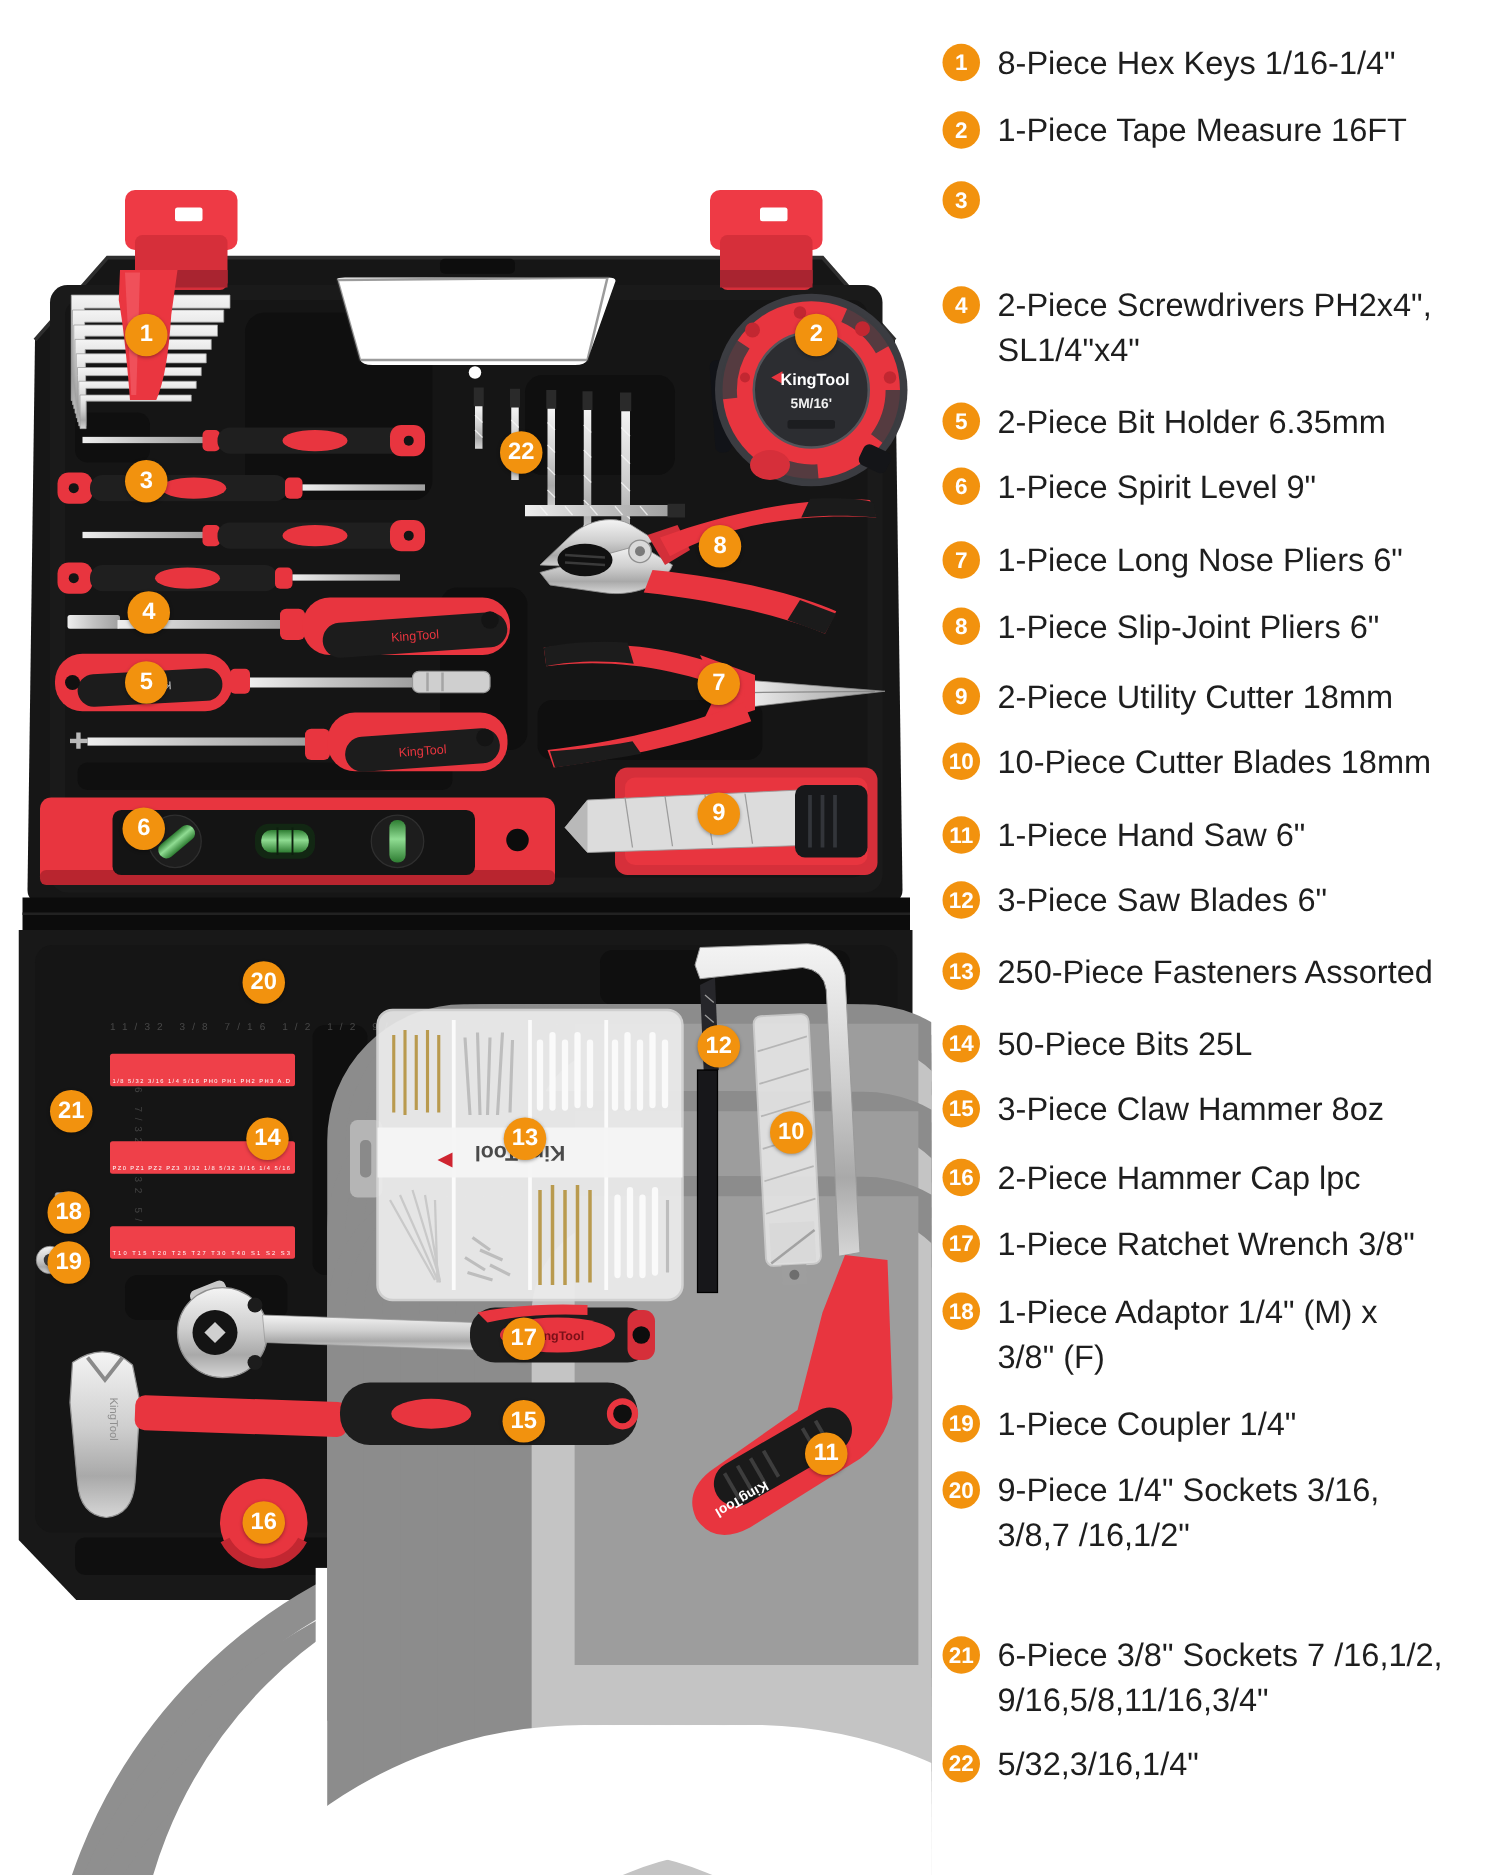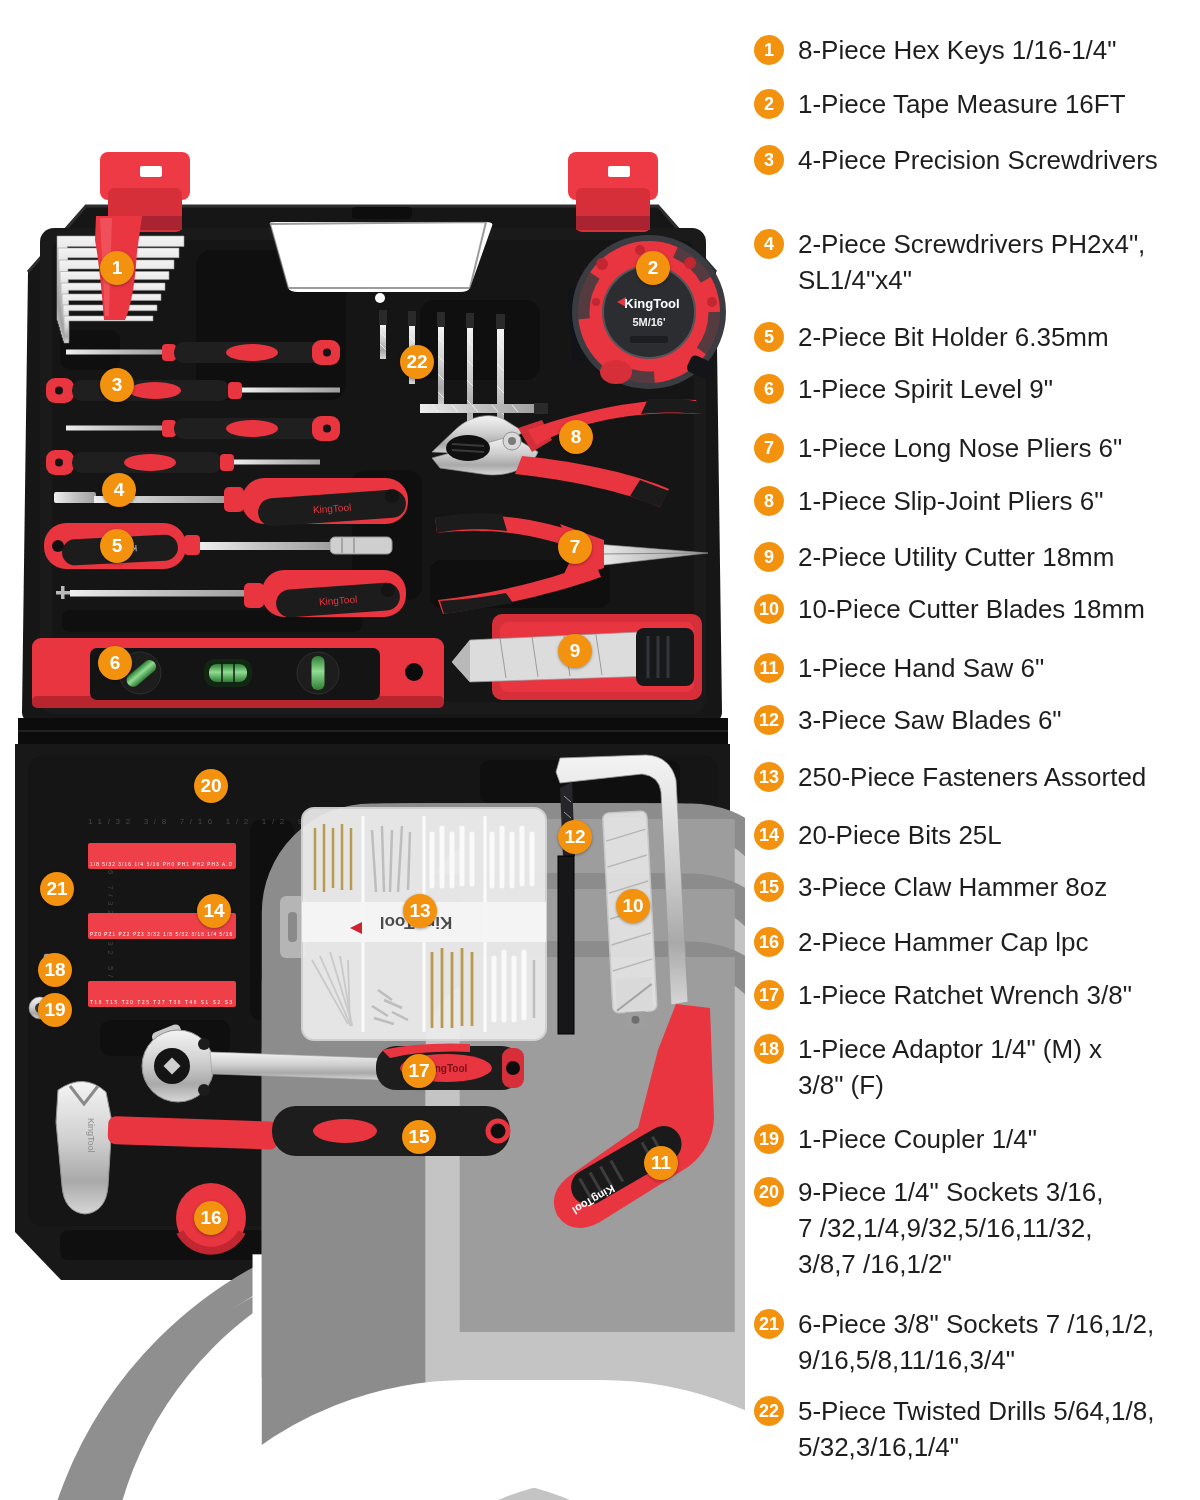--- a/index.html
+++ b/index.html
@@ -585,21 +585,20 @@
       </div>
       <div class="legend-item" style="top: 89px;">
         <span class="lbadge" style="background: rgb(242, 146, 14);">2</span>
         <div class="ltext" style="top: -3px;">
           <div>1-Piece Tape Measure 16FT</div>
         </div>
       </div>
       <div class="legend-item" style="top: 145px;">
         <span class="lbadge" style="background: rgb(242, 146, 14);">3</span>
         <div class="ltext" style="top: -3px;">
-          <div>4-Piece Precision Screwdrivers</div>
         </div>
       </div>
       <div class="legend-item" style="top: 229px;">
         <span class="lbadge" style="background: rgb(242, 146, 14);">4</span>
         <div class="ltext" style="top: -3px;">
           <div>2-Piece Screwdrivers PH2x4",</div>
           <div>SL1/4"x4"</div>
         </div>
       </div>
       <div class="legend-item" style="top: 322px;">
@@ -652,21 +651,21 @@
       </div>
       <div class="legend-item" style="top: 762px;">
         <span class="lbadge" style="background: rgb(242, 146, 14);">13</span>
         <div class="ltext" style="top: -3px;">
           <div>250-Piece Fasteners Assorted</div>
         </div>
       </div>
       <div class="legend-item" style="top: 820px;">
         <span class="lbadge" style="background: rgb(242, 146, 14);">14</span>
         <div class="ltext" style="top: -3px;">
-          <div>20-Piece Bits 25L</div>
+          <div>50-Piece Bits 25L</div>
         </div>
       </div>
       <div class="legend-item" style="top: 872px;">
         <span class="lbadge" style="background: rgb(242, 146, 14);">15</span>
         <div class="ltext" style="top: -3px;">
           <div>3-Piece Claw Hammer 8oz</div>
         </div>
       </div>
       <div class="legend-item" style="top: 927px;">
         <span class="lbadge" style="background: rgb(242, 146, 14);">16</span>
@@ -690,32 +689,30 @@
       <div class="legend-item" style="top: 1124px;">
         <span class="lbadge" style="background: rgb(242, 146, 14);">19</span>
         <div class="ltext" style="top: -3px;">
           <div>1-Piece Coupler 1/4"</div>
         </div>
       </div>
       <div class="legend-item" style="top: 1177px;">
         <span class="lbadge" style="background: rgb(242, 146, 14);">20</span>
         <div class="ltext" style="top: -3px;">
           <div>9-Piece 1/4" Sockets 3/16,</div>
-          <div>7 /32,1/4,9/32,5/16,11/32,</div>
           <div>3/8,7 /16,1/2"</div>
         </div>
       </div>
       <div class="legend-item" style="top: 1309px;">
         <span class="lbadge" style="background: rgb(242, 146, 14);">21</span>
         <div class="ltext" style="top: -3px;">
           <div>6-Piece 3/8" Sockets 7 /16,1/2,</div>
           <div>9/16,5/8,11/16,3/4"</div>
         </div>
       </div>
       <div class="legend-item" style="top: 1396px;">
         <span class="lbadge" style="background: rgb(242, 146, 14);">22</span>
         <div class="ltext" style="top: -3px;">
-          <div>5-Piece Twisted Drills 5/64,1/8,</div>
           <div>5/32,3/16,1/4"</div>
         </div>
       </div>
     </div>
 </div>
 
 </body></html>

